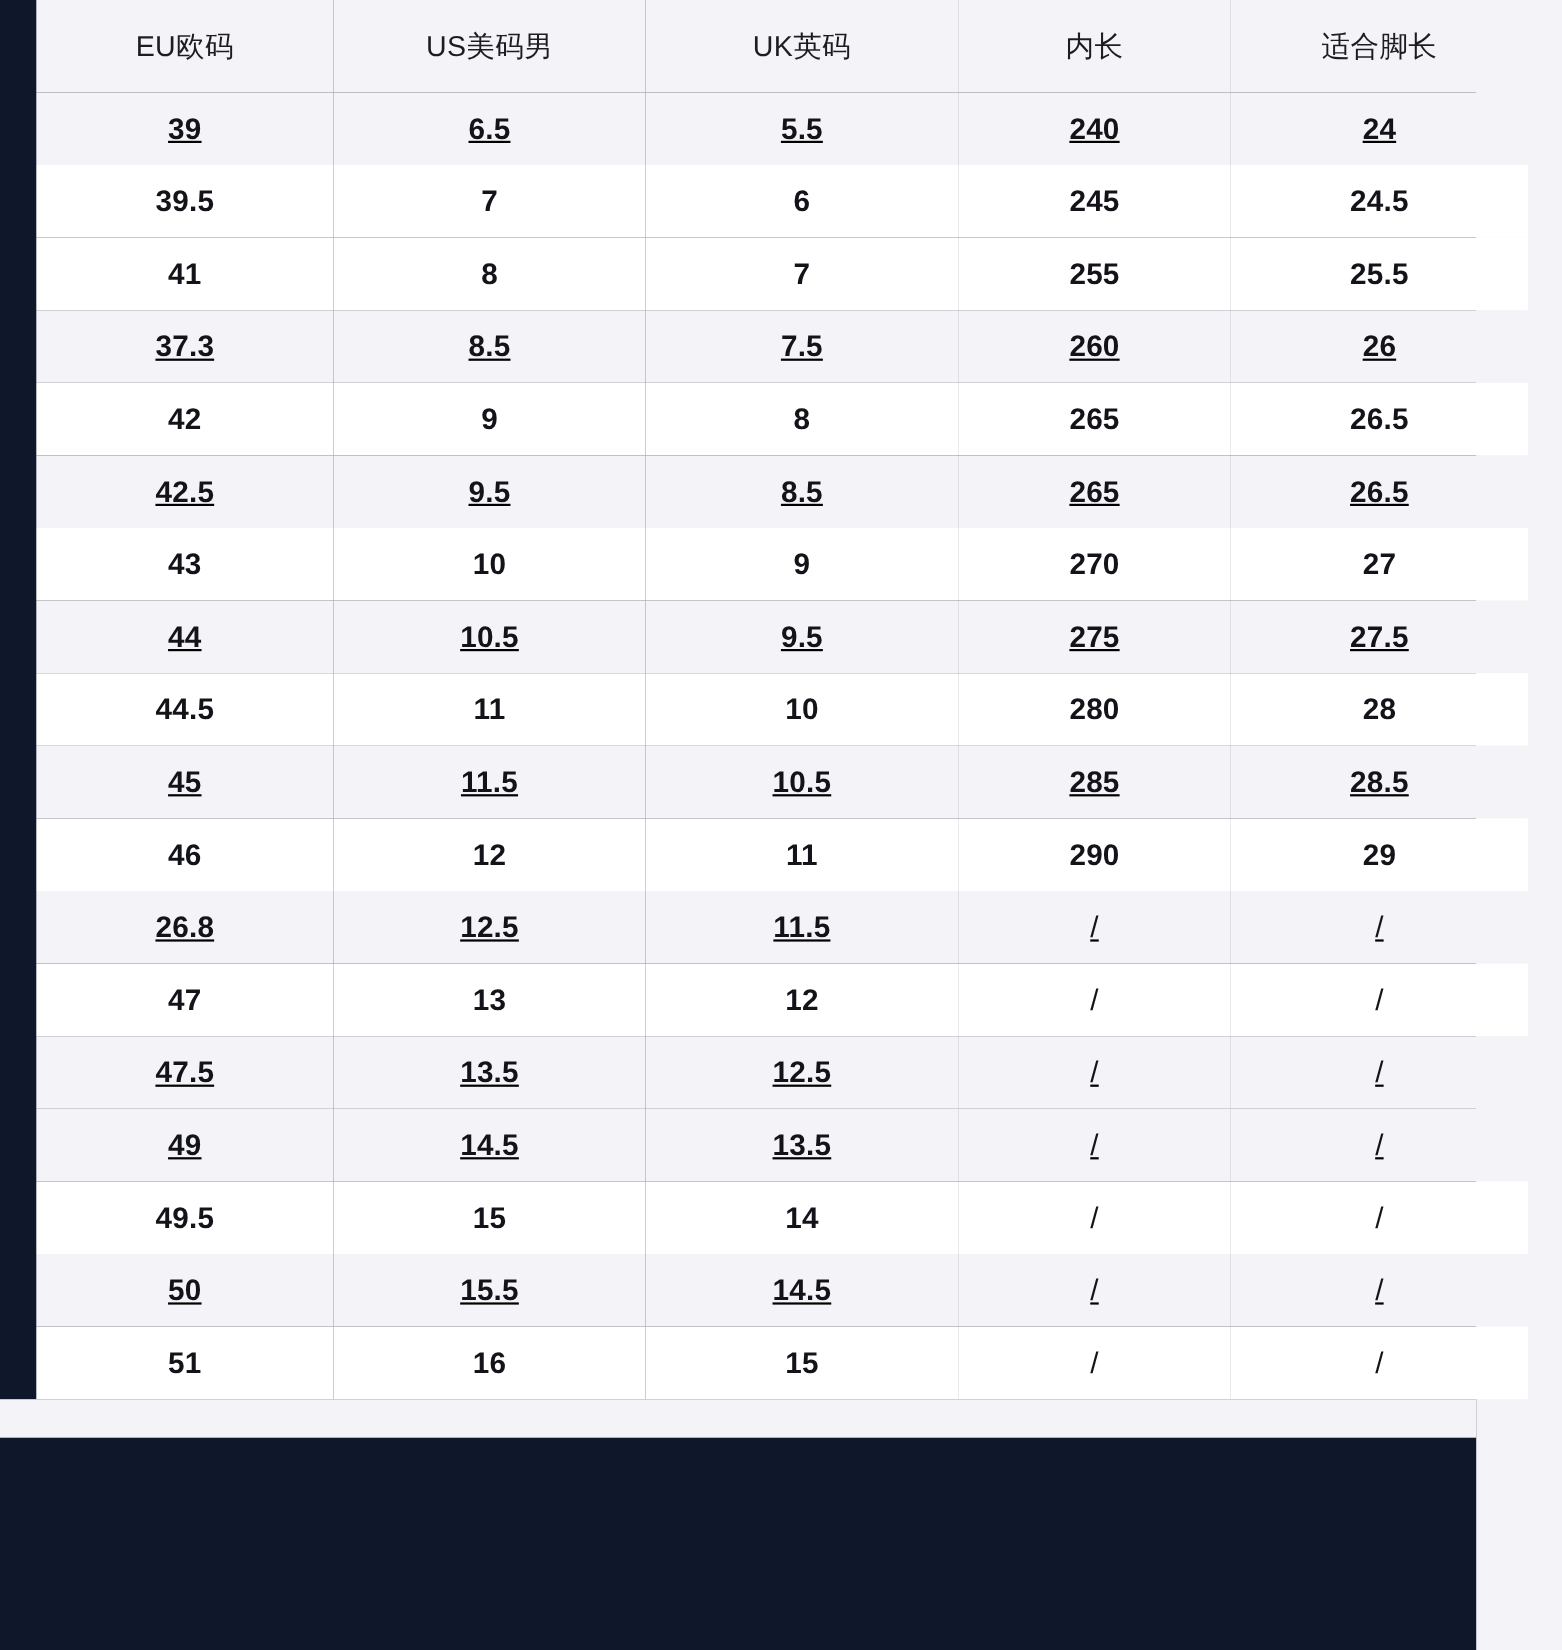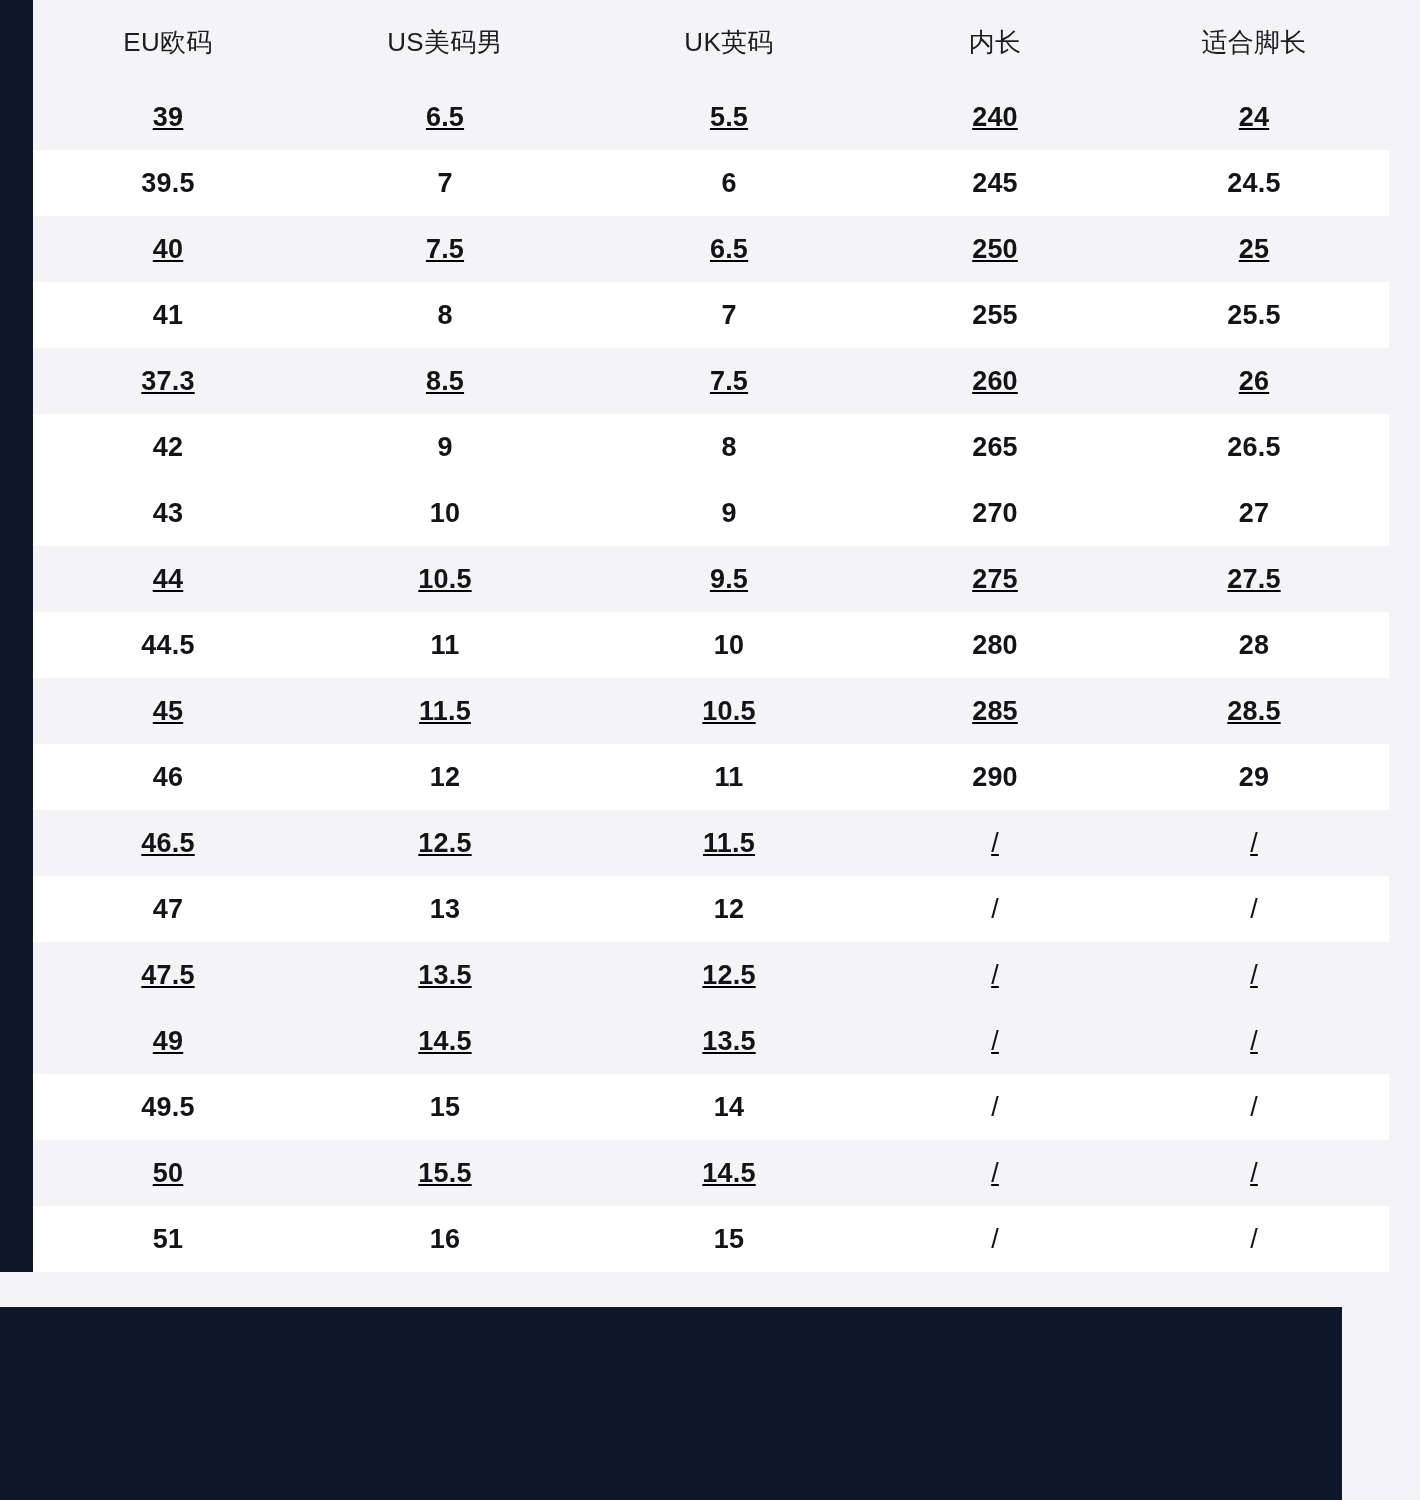--- a/index.html
+++ b/index.html
@@ -107,27 +107,20 @@
           <td>240</td>
           <td>24</td>
         </tr>
         <tr class="row-odd">
           <td>39.5</td>
           <td>7</td>
           <td>6</td>
           <td>245</td>
           <td>24.5</td>
         </tr>
-        <tr class="row-even">
-          <td>40</td>
-          <td>7.5</td>
-          <td>6.5</td>
-          <td>250</td>
-          <td>25</td>
-        </tr>
         <tr class="row-odd">
           <td>41</td>
           <td>8</td>
           <td>7</td>
           <td>255</td>
           <td>25.5</td>
         </tr>
         <tr class="row-even">
           <td>37.3</td>
           <td>8.5</td>
@@ -135,20 +128,27 @@
           <td>260</td>
           <td>26</td>
         </tr>
         <tr class="row-odd">
           <td>42</td>
           <td>9</td>
           <td>8</td>
           <td>265</td>
           <td>26.5</td>
         </tr>
+        <tr class="row-even">
+          <td>42.5</td>
+          <td>9.5</td>
+          <td>8.5</td>
+          <td>265</td>
+          <td>26.5</td>
+        </tr>
         <tr class="row-odd">
           <td>43</td>
           <td>10</td>
           <td>9</td>
           <td>270</td>
           <td>27</td>
         </tr>
         <tr class="row-even">
           <td>44</td>
           <td>10.5</td>
@@ -171,21 +171,21 @@
           <td>28.5</td>
         </tr>
         <tr class="row-odd">
           <td>46</td>
           <td>12</td>
           <td>11</td>
           <td>290</td>
           <td>29</td>
         </tr>
         <tr class="row-even">
-          <td>46.5</td>
+          <td>26.8</td>
           <td>12.5</td>
           <td>11.5</td>
           <td class="na">/</td>
           <td class="na">/</td>
         </tr>
         <tr class="row-odd">
           <td>47</td>
           <td>13</td>
           <td>12</td>
           <td class="na">/</td>

